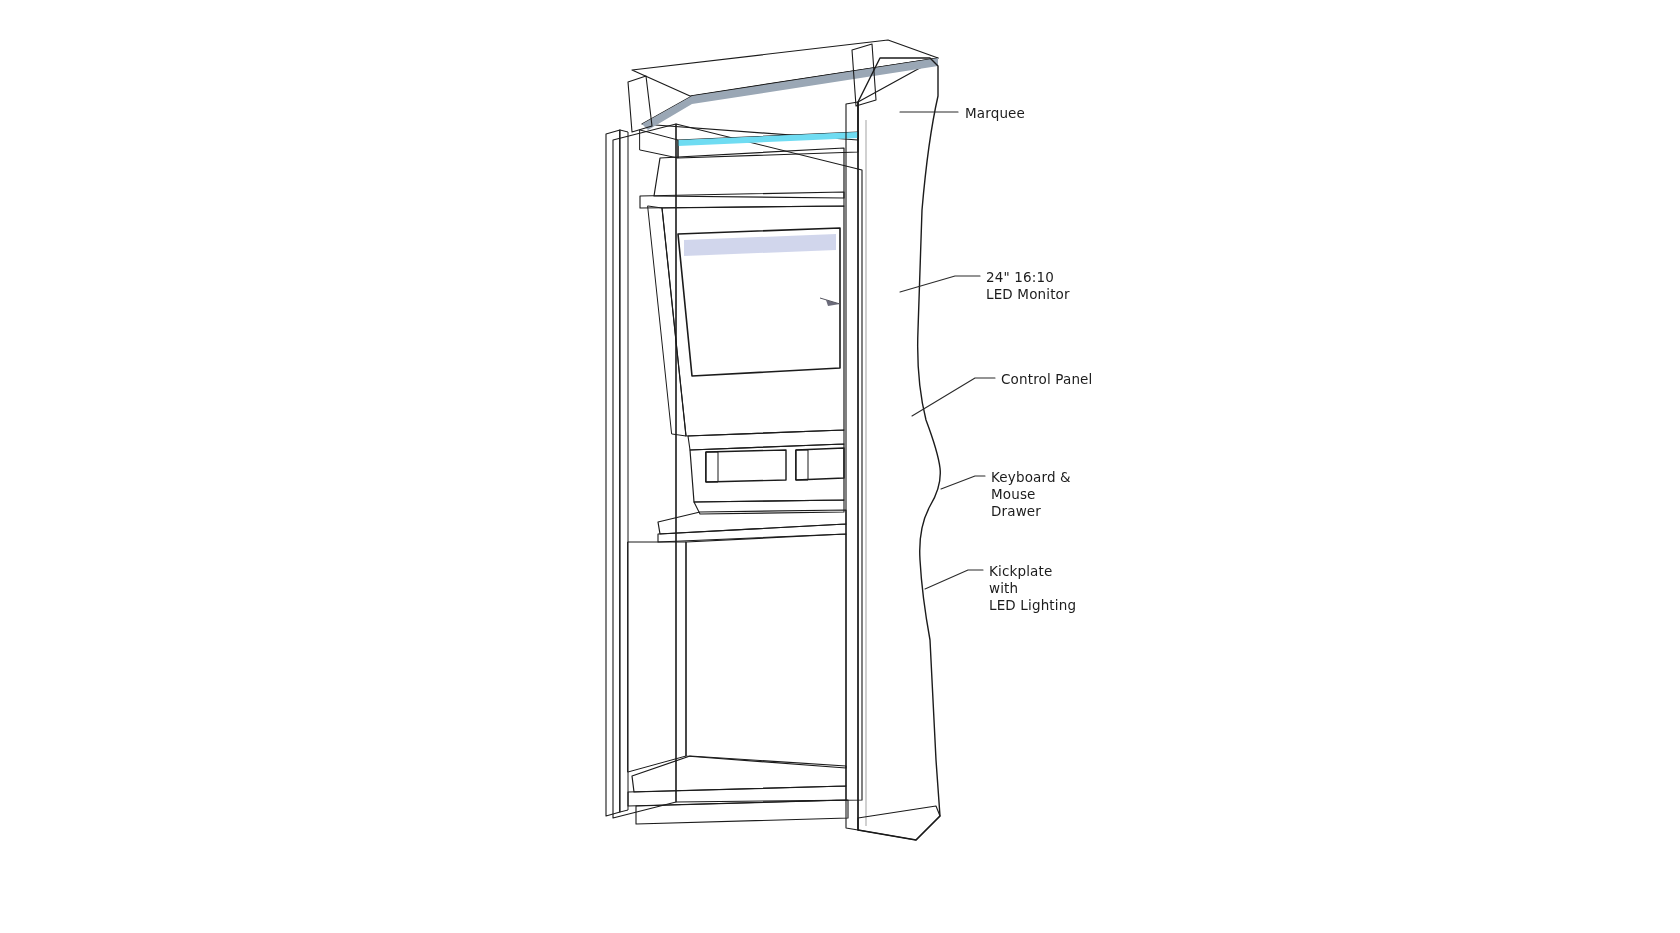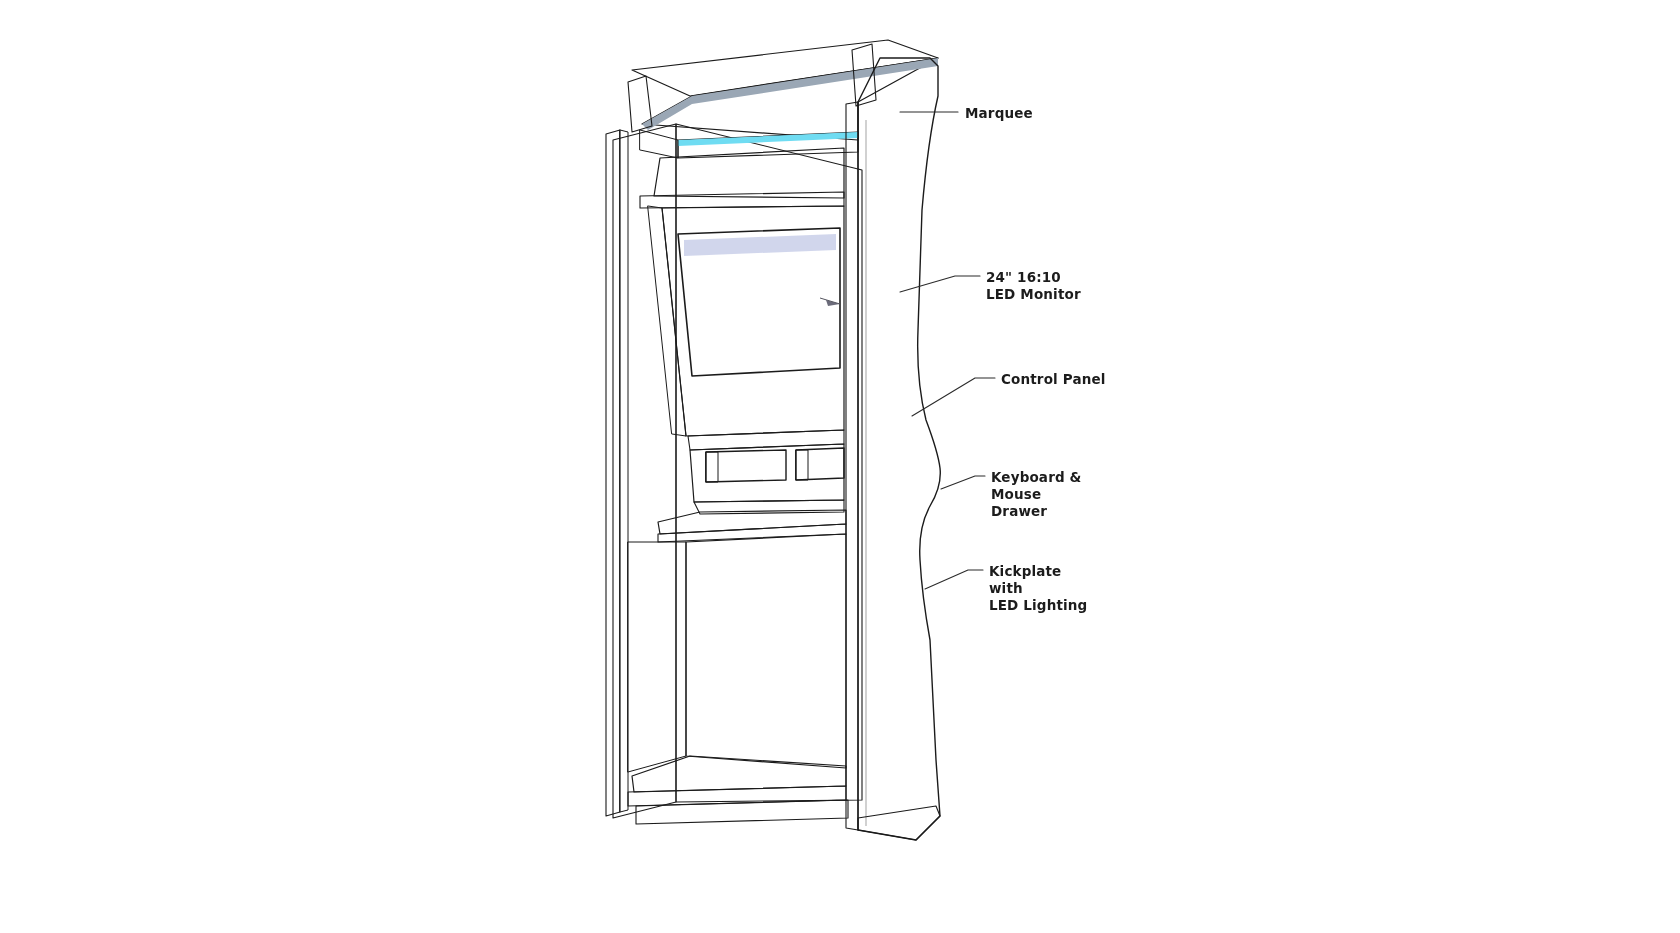--- a/index.html
+++ b/index.html
@@ -12,21 +12,20 @@
     height: 933px;
     position: relative;
     overflow: hidden;
     font-family: "DejaVu Sans", sans-serif;
   }
   #stage {
     position: absolute;
     inset: 0;
     width: 1680px;
     height: 869px;
-    font-weight: bold;
   }
   svg.diagram {
     position: absolute;
     left: 0;
     top: 0;
     width: 1680px;
     height: 933px;
     display: block;
   }
   .callout-text {

